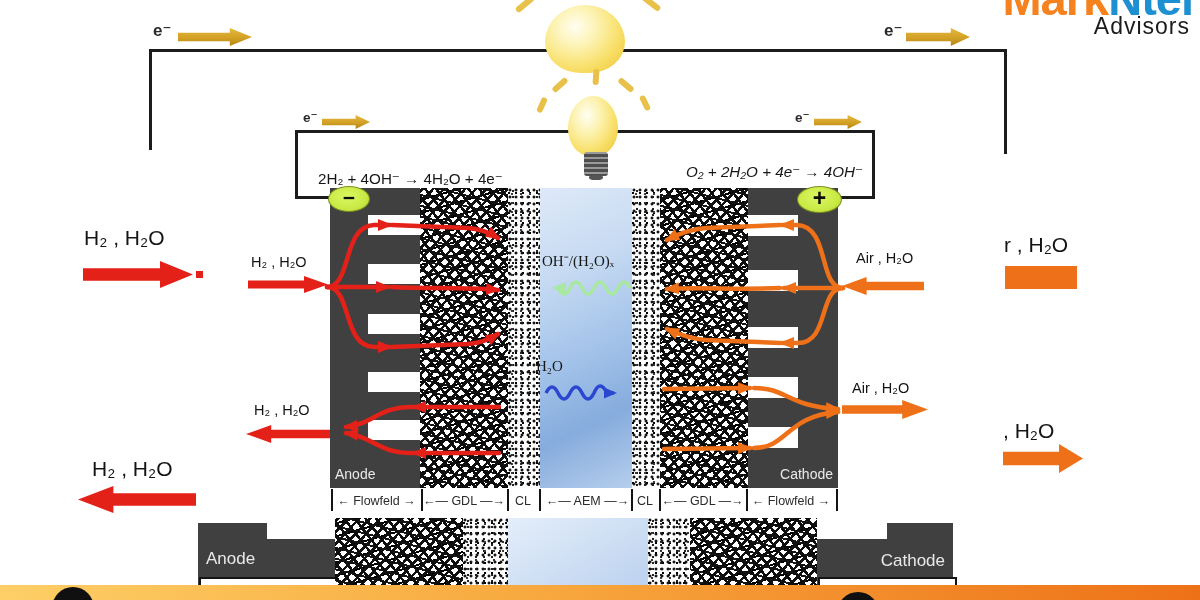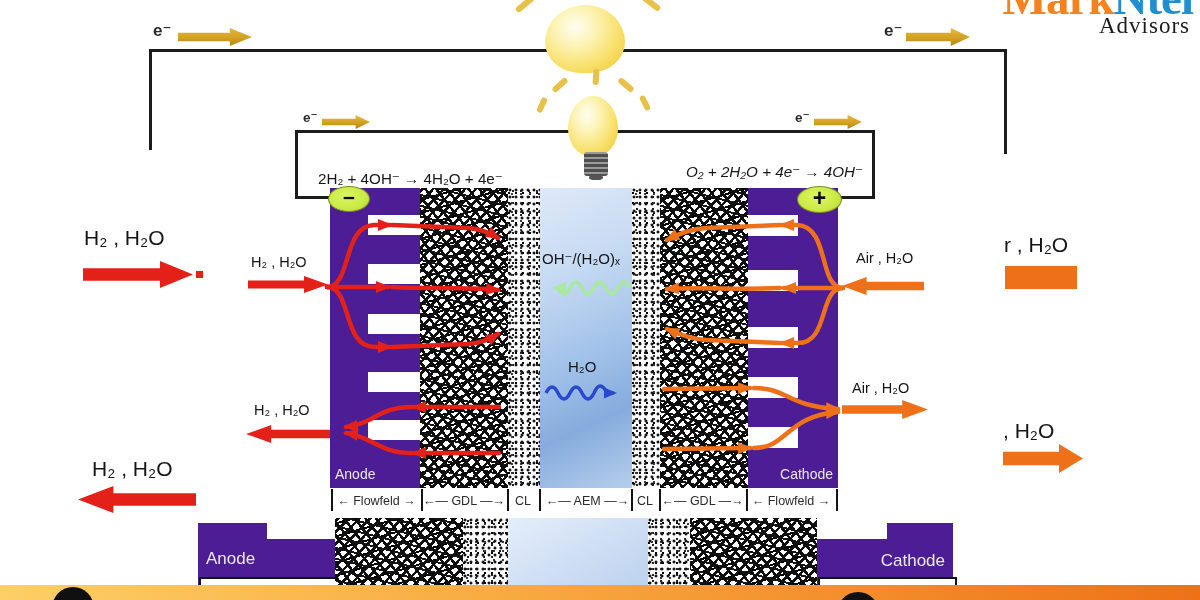--- a/index.html
+++ b/index.html
@@ -1,54 +1,54 @@
 <!DOCTYPE html>
 <html><head>
 <meta charset="utf-8">
 <style>
   html,body{margin:0;padding:0;background:#fff;}
   #stage{position:relative;width:1200px;height:600px;overflow:hidden;background:#fff;
          font-family:"Liberation Sans","DejaVu Sans",sans-serif;color:#1a1a1a;}
-  .abs{position:absolute;font-family:Liberation Serif, serif;}
+  .abs{position:absolute;}
   .wire{position:absolute;background:#1c1c1c;}
   
   .harrow{position:absolute;}
   .harrow.right{clip-path:polygon(0 27%,70% 27%,70% 0,100% 50%,70% 100%,70% 73%,0 73%);}
   .harrow.left{clip-path:polygon(100% 27%,30% 27%,30% 0,0 50%,30% 100%,30% 73%,100% 73%);}
   .red{background:#E32119;} .orange{background:#EE7119;}
   .gold{background:linear-gradient(180deg,#E6B93F 0%,#D2A125 55%,#B58312 100%);}
   .elabel{position:absolute;font-weight:bold;color:#2a2a2a;}
   
   .gdl{position:absolute;background-color:#fff;background-image:
     repeating-linear-gradient(52deg,#0e0e0e 0 2.6px,transparent 2.6px 8.5px),
     repeating-linear-gradient(-47deg,#111 0 2.6px,transparent 2.6px 7.8px),
     repeating-linear-gradient(14deg,#151515 0 2px,transparent 2px 10.5px),
     repeating-linear-gradient(-16deg,#000 0 2px,transparent 2px 12.5px);}
   .cl{position:absolute;background-color:#fdfdfd;background-image:
     radial-gradient(circle at 2px 2px,#161616 1.35px,transparent 1.7px),
     radial-gradient(circle at 4px 6px,#3a3a3a 1.15px,transparent 1.5px),
     radial-gradient(circle at 1px 5px,#000 1px,transparent 1.35px),
     radial-gradient(circle at 5px 3px,#222 1.1px,transparent 1.45px);
     background-size:6px 7px,9px 9px,7px 10px,8px 6px;}
-  .ff{position:absolute;background:#4c1d95;}
+  .ff{position:absolute;background:#404040;}
   .slot{position:absolute;background:#fff;}
   .fflabel{position:absolute;color:#E9E9E9;font-size:14px;}
   .badge{position:absolute;border-radius:50%;background:radial-gradient(ellipse at 45% 40%,#DCF662 0%,#C9EA45 60%,#AECC2E 100%);
          border:1px solid #7E8F1E;display:flex;align-items:center;justify-content:center;
          font-weight:900;color:#0c0c0c;}
   .aem{position:absolute;background:linear-gradient(155deg,#DEE9F8 0%,#C6DAF2 28%,#A2C2E9 55%,#86ACDD 76%,#B6CEEC 100%);}
   .tick{position:absolute;width:2px;height:22px;background:#141414;top:489px;}
   .scale-label{position:absolute;top:494px;font-size:12.5px;color:#2b2b2b;text-align:center;white-space:nowrap;}
   .stream-lbl{position:absolute;color:#141414;white-space:nowrap;}
   .big-lbl{font-size:21px;} .sm-lbl{font-size:14.5px;}
   .ray{position:absolute;height:6px;border-radius:3px;background:#E8C14B;}
   .bulb{position:absolute;border-radius:50% 50% 44% 44% / 54% 54% 46% 46%;
         background:radial-gradient(ellipse at 38% 32%,#FFFEF2 0%,#FCF2B0 32%,#F8DF68 64%,#F1CD47 86%,#EDC53C 100%);}
   .eq{position:absolute;font-size:15.2px;color:#161616;white-space:nowrap;}
-  .mem-lbl{position:absolute;font-size:15px;color:#161616;white-space:nowrap;}
+  .mem-lbl{position:absolute;font-size:15px;color:#161616;white-space:nowrap;font-family:Liberation Serif, serif;}
   .bbox{position:absolute;background:#fff;border:2px solid #141414;}
   .logo-main{position:absolute;top:-29px;right:2px;font-size:47px;font-weight:bold;letter-spacing:-1px;white-space:nowrap;}
   .brand1{color:#F5821F;} .brand2{color:#1E8FD0;}
   .logo-sub{position:absolute;top:13px;right:5px;font-size:23px;color:#1b1b1b;letter-spacing:1px;}
   .banner{position:absolute;left:0;top:585px;width:1200px;height:15px;
           background:linear-gradient(90deg,#FDCF66 0%,#F7A83E 45%,#EE7118 100%);}
   .bullet{position:absolute;border-radius:50%;background:#101010;width:42px;height:42px;}
   svg.overlay{position:absolute;left:0;top:0;pointer-events:none;}
 </style>
 </head>
@@ -114,21 +114,21 @@
   </div>
 
   <div class="badge" style="left:328px;top:186px;width:40px;height:24px;font-size:21px;">
     <span style="margin-top:-3px;">−</span>
   </div>
   <div class="badge" style="left:797px;top:186px;width:43px;height:25px;font-size:23px;">
     <span style="margin-top:-2px;">+</span>
   </div>
 
   <div class="mem-lbl" style="left:542px;top:250px;">OH⁻/(H₂O)ₓ</div>
-  <div class="mem-lbl" style="left:568px;top:358px;">H₂O</div>
+  <div class="mem-lbl" style="left:536px;top:358px;">H₂O</div>
 
   <svg class="overlay" width="1200" height="600" viewBox="0 0 1200 600">
     <defs>
       <marker id="mr" markerUnits="userSpaceOnUse" markerWidth="15" markerHeight="12" refX="12" refY="6" orient="auto">
         <path d="M0,0 L15,6 L0,12 Z" fill="#E32119"></path>
         </marker>
       <marker id="mo" markerUnits="userSpaceOnUse" markerWidth="15" markerHeight="12" refX="12" refY="6" orient="auto">
         <path d="M0,0 L15,6 L0,12 Z" fill="#EE7119"></path>
         </marker>
       <marker id="mg" markerUnits="userSpaceOnUse" markerWidth="14" markerHeight="12" refX="11" refY="6" orient="auto">

